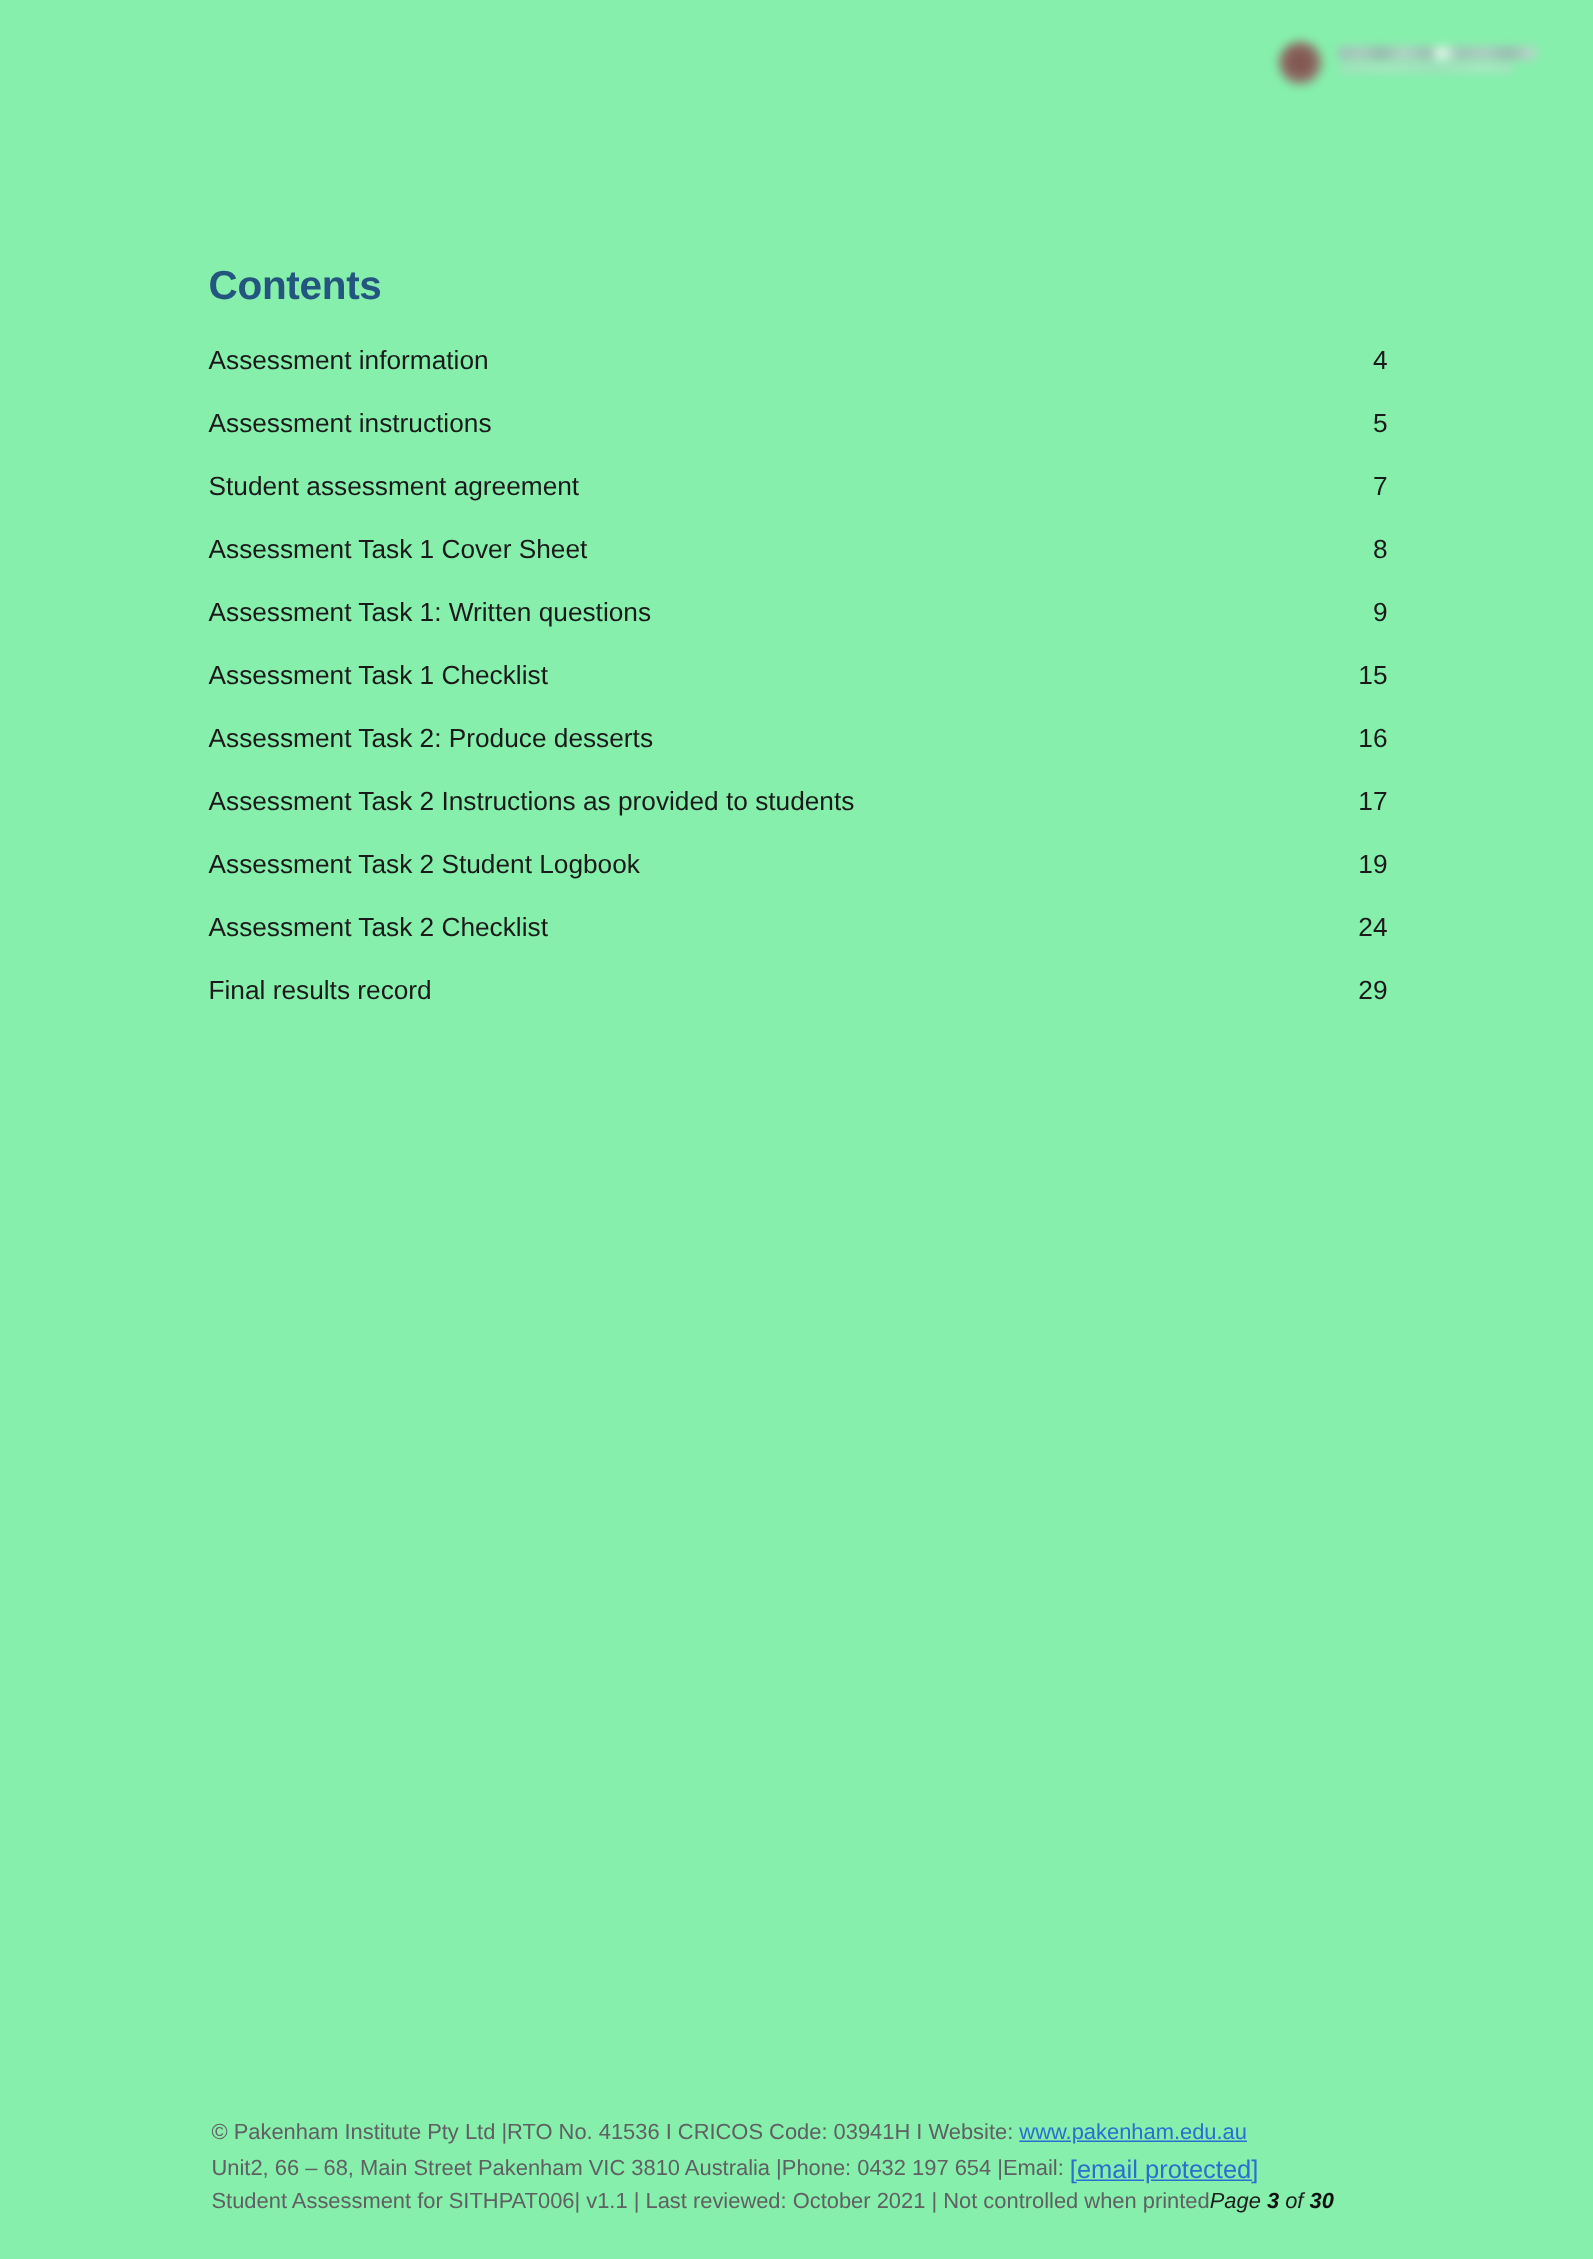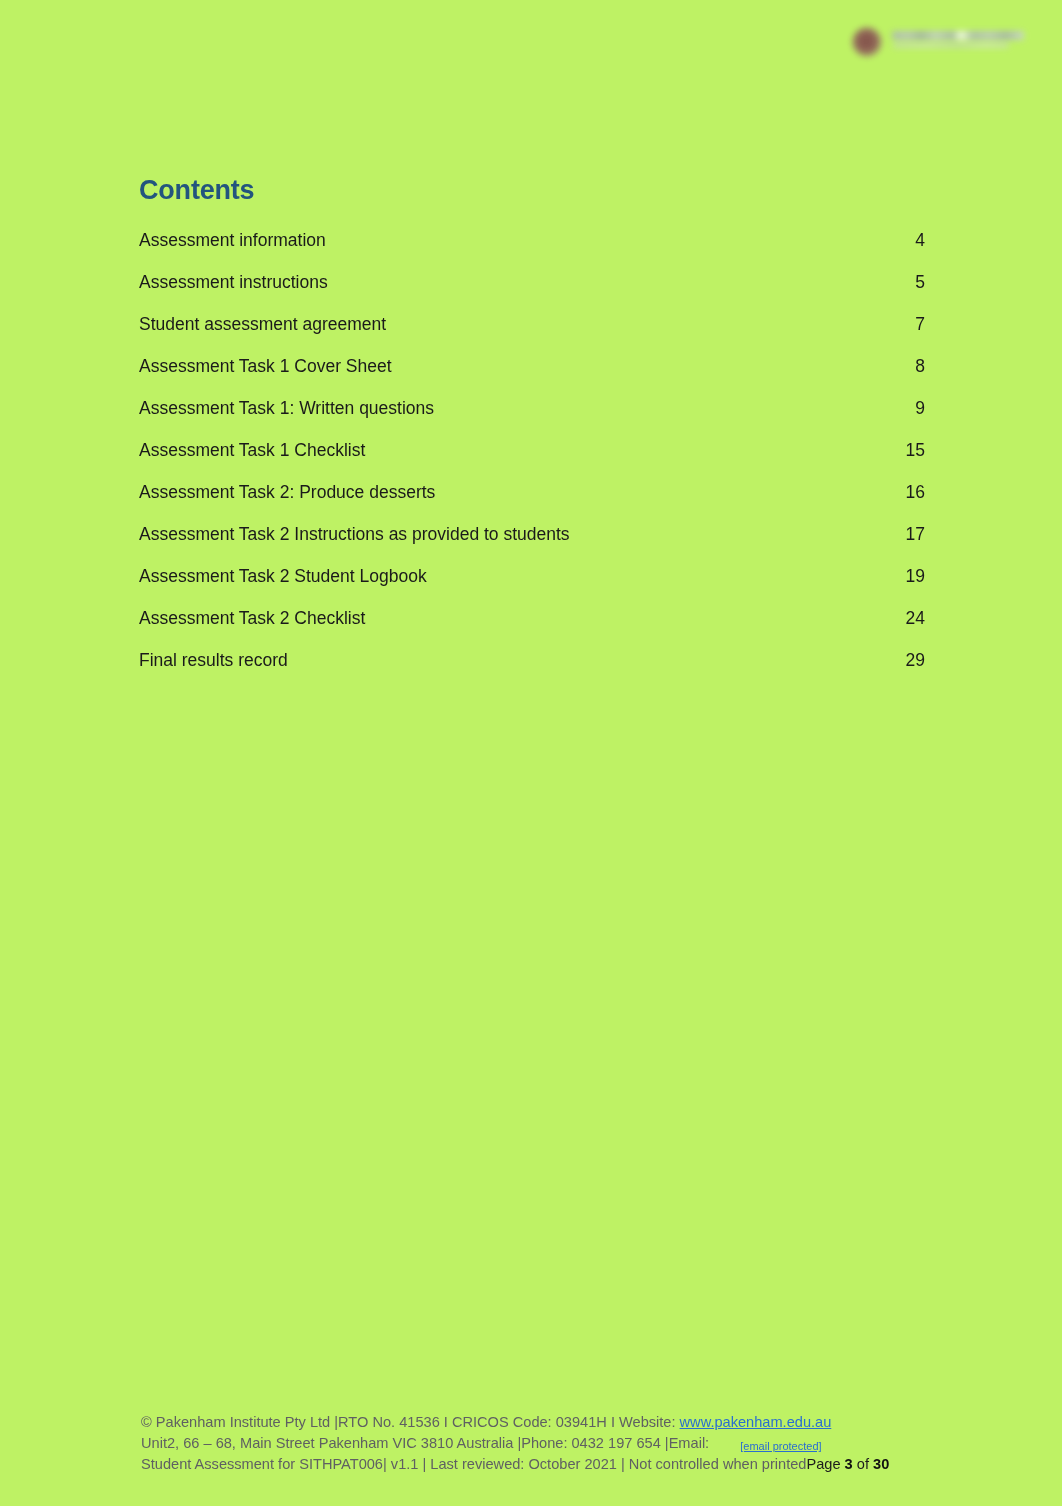--- a/index.html
+++ b/index.html
@@ -8,21 +8,21 @@
     background: #ffffff;
   }
   body {
     font-family: "Liberation Sans", sans-serif;
     -webkit-font-smoothing: antialiased;
   }
   .page {
     position: relative;
     width: 1062px;
     height: 1506px;
-    background: #bef264;
+    background: #86efac;
     overflow: hidden;
     box-sizing: border-box;
   }
 
   
   .header {
     position: absolute;
     top: 0;
     left: 0;
     width: 1062px;
@@ -134,28 +134,28 @@
     white-space: nowrap;
   }
   .footer-line.l3 {
     margin-top: 0px;
   }
   .flink {
     color: #2a6fcf;
   }
   .femail {
     color: #2a6fcf;
-    font-size: 11px;
+    font-size: 17px;
     position: relative;
     top: 2px;
-    margin-left: 27px;
   }
   .pagenum {
     color: #1c1c1c;
     font-size: 14.6px;
+    font-style: italic;
   }
   .pagenum b {
     font-weight: bold;
     color: #111111;
   }
 </style>
 </head>
 <body>
 
 <div class="page">

